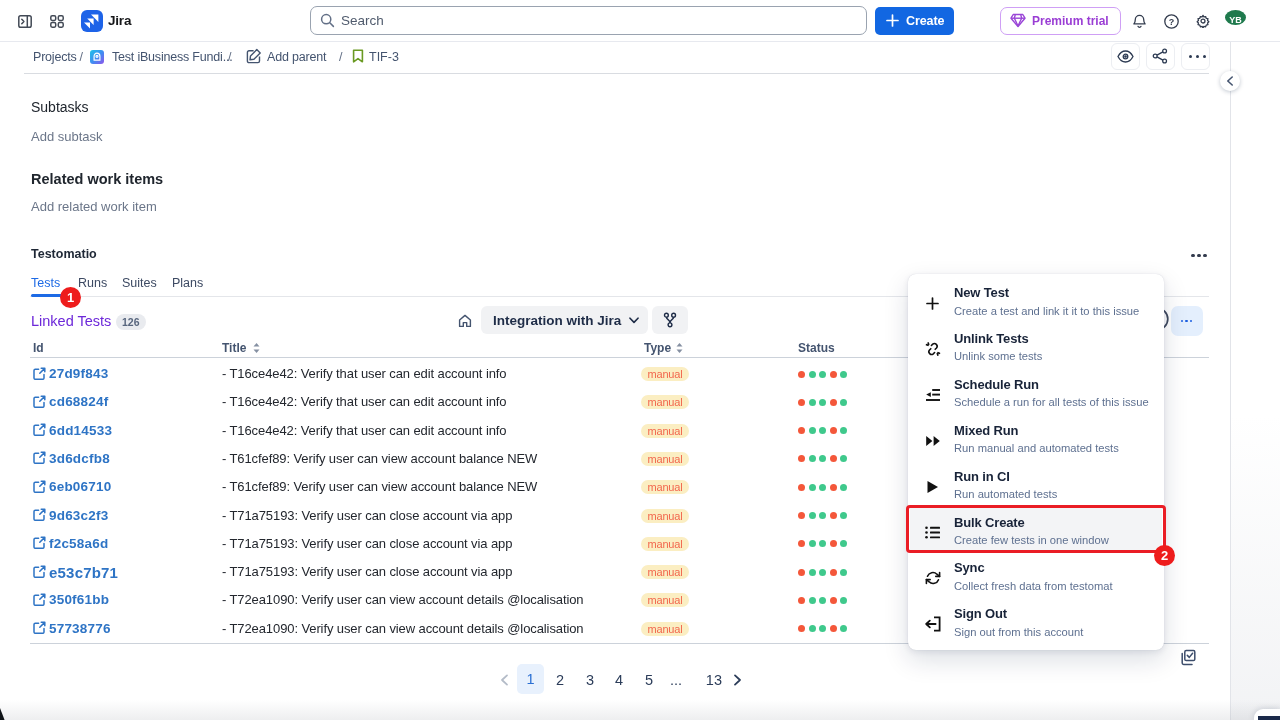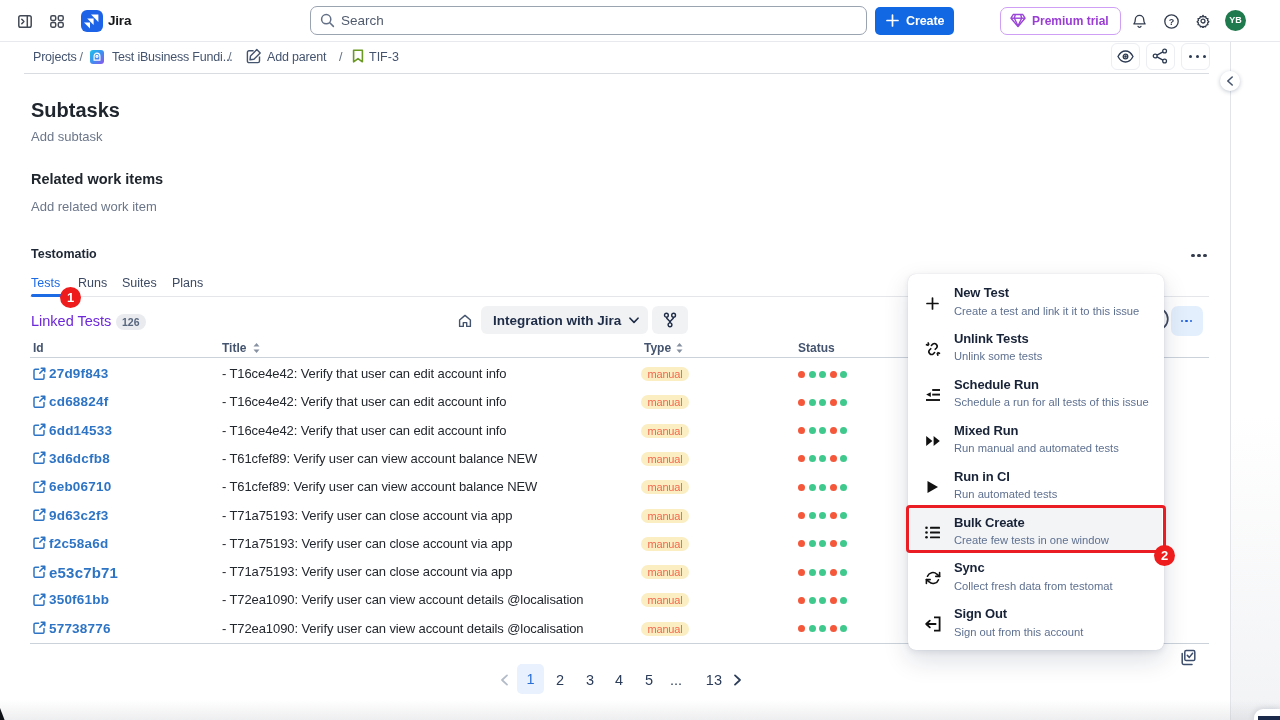--- a/index.html
+++ b/index.html
@@ -67,21 +67,21 @@
   <svg class="abs" style="left:1163.5px;top:13.5px" width="15" height="15" viewBox="0 0 15 15" fill="none">
     <circle cx="7.5" cy="7.5" r="6.7" stroke="#333c4e" stroke-width="1.3"></circle>
     <text x="7.5" y="11" text-anchor="middle" font-size="9" font-weight="700" fill="#333c4e" font-family="Liberation Sans">?</text>
   </svg>
 
   <svg class="abs" style="left:1196px;top:14px" width="14" height="14" viewBox="0 0 24 24" fill="none" stroke="#333c4e" stroke-width="2.2">
     <circle cx="12" cy="12" r="3.4"></circle>
     <path d="M12 2.4 l1.5 2.7 3-.7 1 2.9 3 .8 -.7 3 2.2 2.1 -2.2 2.1 .7 3 -3 .8 -1 2.9 -3-.7 -1.5 2.7 -1.5-2.7 -3 .7 -1-2.9 -3-.8 .7-3 -2.2-2.1 2.2-2.1 -.7-3 3-.8 1-2.9 3 .7 Z" stroke-linejoin="round"></path>
   </svg>
 
-  <div class="abs" style="left:1225px;top:10px;width:21px;height:21px;border-radius:50%;background:#1f7a4d;color:#fff;font-size:9px;font-weight:700;text-align:center;line-height:21px;">YB</div>
+  <div class="abs" style="left:1225px;top:10px;width:21px;height:15px;border-radius:50%;background:#1f7a4d;color:#fff;font-size:9px;font-weight:700;text-align:center;line-height:21px;">YB</div>
 
   <div class="abs" style="left:33px;top:50px;font-size:12.5px;letter-spacing:-0.2px;color:#44546f;">Projects</div>
   <div class="abs" style="left:79.5px;top:50px;font-size:12.5px;color:#626f86;">/</div>
   <div class="abs" style="left:90px;top:49.5px;width:14px;height:14px;border-radius:3px;background:linear-gradient(135deg,#1fc3e8 0%,#3f8df2 52%,#8f55ea 100%);"></div>
   <svg class="abs" style="left:92px;top:51.5px" width="10" height="10" viewBox="0 0 11 11" fill="none" stroke="#fff" stroke-width="1.3">
     <path d="M5.5 1.2 c2 0 3.2 1.6 3.2 3.4 V9 H2.3 V4.6 C2.3 2.8 3.5 1.2 5.5 1.2 Z"></path>
     <circle cx="5.5" cy="4.8" r="1.1"></circle>
   </svg>
   <div class="abs" style="left:112px;top:50px;font-size:12.5px;letter-spacing:-0.2px;color:#44546f;">Test iBusiness Fundi...</div>
   <div class="abs" style="left:228px;top:50px;font-size:12.5px;color:#626f86;">/</div>
@@ -117,21 +117,21 @@
 
   <div class="abs" style="left:24px;top:73px;width:1185px;height:1px;background:#d9dce1;"></div>
 
   <div class="abs" style="left:1230px;top:42px;width:1px;height:678px;background:#e2e4e9;"></div>
   <div class="abs" style="left:1231px;top:42px;width:49px;height:678px;background:linear-gradient(180deg,#fff 55%,#f2f3f5 100%);"></div>
   <div class="abs" style="left:1220px;top:71px;width:20px;height:20px;border-radius:50%;background:#fff;box-shadow:0 1px 4px rgba(9,30,66,.25);"></div>
   <svg class="abs" style="left:1226px;top:76px" width="8" height="10" viewBox="0 0 8 10" fill="none" stroke="#44546f" stroke-width="1.6" stroke-linecap="round" stroke-linejoin="round">
     <path d="M6.2 1 L1.8 5 L6.2 9"></path>
   </svg>
 
-  <div class="abs" style="left:31px;top:99px;font-size:20px;font-weight:700;color:#20262e;">Subtasks</div>
+  <div class="abs" style="left:31px;top:99px;font-size:14px;font-weight:400;color:#20262e;">Subtasks</div>
   <div class="abs" style="left:31px;top:129px;font-size:13px;color:#6b7689;">Add subtask</div>
   <div class="abs" style="left:31px;top:171px;font-size:14.5px;font-weight:700;color:#20262e;">Related work items</div>
   <div class="abs" style="left:31px;top:199px;font-size:13px;color:#6b7689;">Add related work item</div>
 
   <div class="abs" style="left:31px;top:247px;font-size:12.5px;font-weight:700;color:#1e2735;">Testomatio</div>
 
   <div class="abs" style="left:1191.4px;top:253.6px;width:3.8px;height:3.8px;border-radius:50%;background:#333b4d;"></div>
     <div class="abs" style="left:1197.2px;top:253.6px;width:3.8px;height:3.8px;border-radius:50%;background:#333b4d;"></div>
     <div class="abs" style="left:1203px;top:253.6px;width:3.8px;height:3.8px;border-radius:50%;background:#333b4d;"></div>
 

